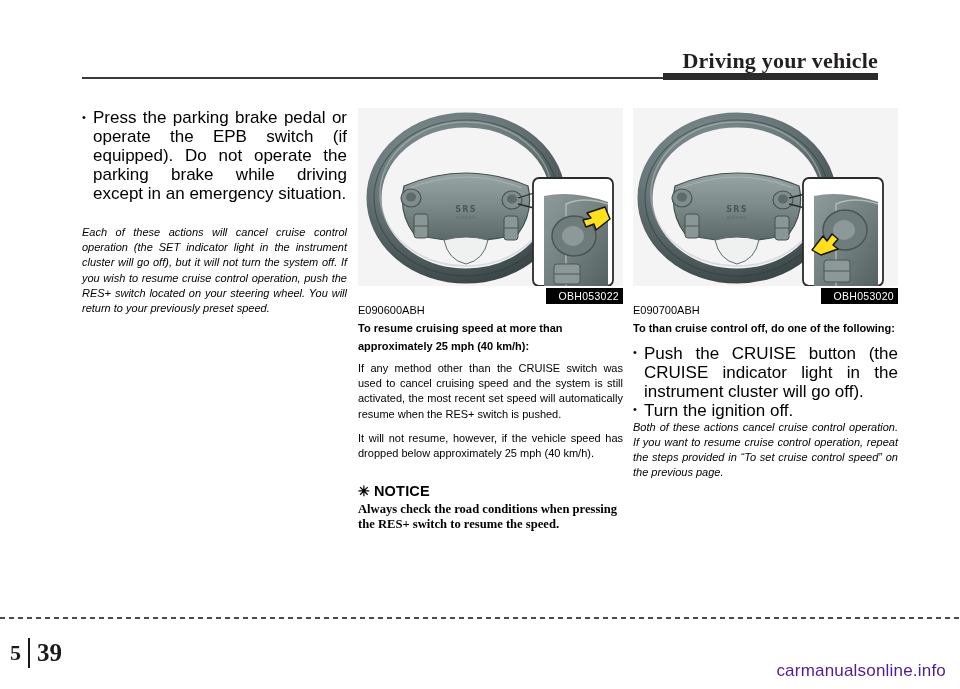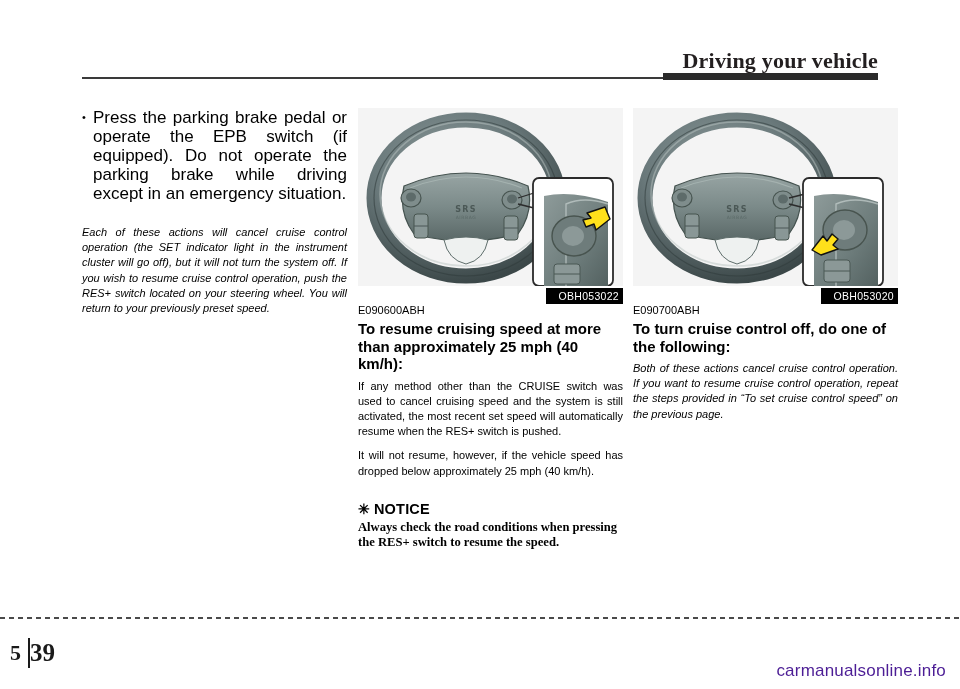--- a/index.html
+++ b/index.html
@@ -89,21 +89,21 @@
     content: "\2022";
     position: absolute;
     left: 0;
     top: -0.5px;
     font-size: 11px;
   }
   .gap-md { height: 22px; }
   .gap-sm { height: 9px; }
 
   .section-heading {
-    font-size: 15px;
+    font-size: 11px;
     line-height: 17.5px;
     font-weight: bold;
     color: #000;
     margin: 0 0 6px 0;
   }
   .code-label {
     font-size: 11px;
     line-height: 13px;
     color: #000;
     margin: 0 0 3px 0;
@@ -187,20 +187,21 @@
   .page-divider {
     width: 2px;
     height: 30px;
     background: #1a1a1a;
   }
   .page-number {
     font-family: "Liberation Serif", serif;
     font-size: 25px;
     font-weight: bold;
     color: #1a1a1a;
+    padding-left: 7px;
   }
   .watermark {
     position: absolute;
     right: 14px;
     bottom: 8px;
     font-size: 17px;
     color: #4c1d95;
     letter-spacing: .2px;
     font-family: "Liberation Sans", sans-serif;
   }
@@ -375,22 +376,26 @@
         </g>
       </svg>
     </div>
     <div class="fig-caption-row">
       <span class="fig-caption">OBH053020</span>
     </div>
   </div>
 
   <div class="code-label">E090700ABH</div>
 
-  <div class="section-heading">To turn cruise control off, do one of the following:</div>
-
+  <div class="section-heading">To than cruise control off, do one of the following:</div>
+
+  <ul class="bullet-list">
+    <li>Push the CRUISE button (the CRUISE indicator light in the instrument cluster will go off).</li>
+    <li>Turn the ignition off.</li>
+  </ul>
 
   <div class="body-text italic">Both of these actions cancel cruise control operation. If you want to resume cruise control operation, repeat the steps provided in “To set cruise control speed” on the previous page.</div>
 </div>
 
 <div class="footer-dashes"></div>
 
 <div class="page-marker">
   <span class="page-chapter">5</span>
   <span class="page-divider"></span>
   <span class="page-number">39</span>

